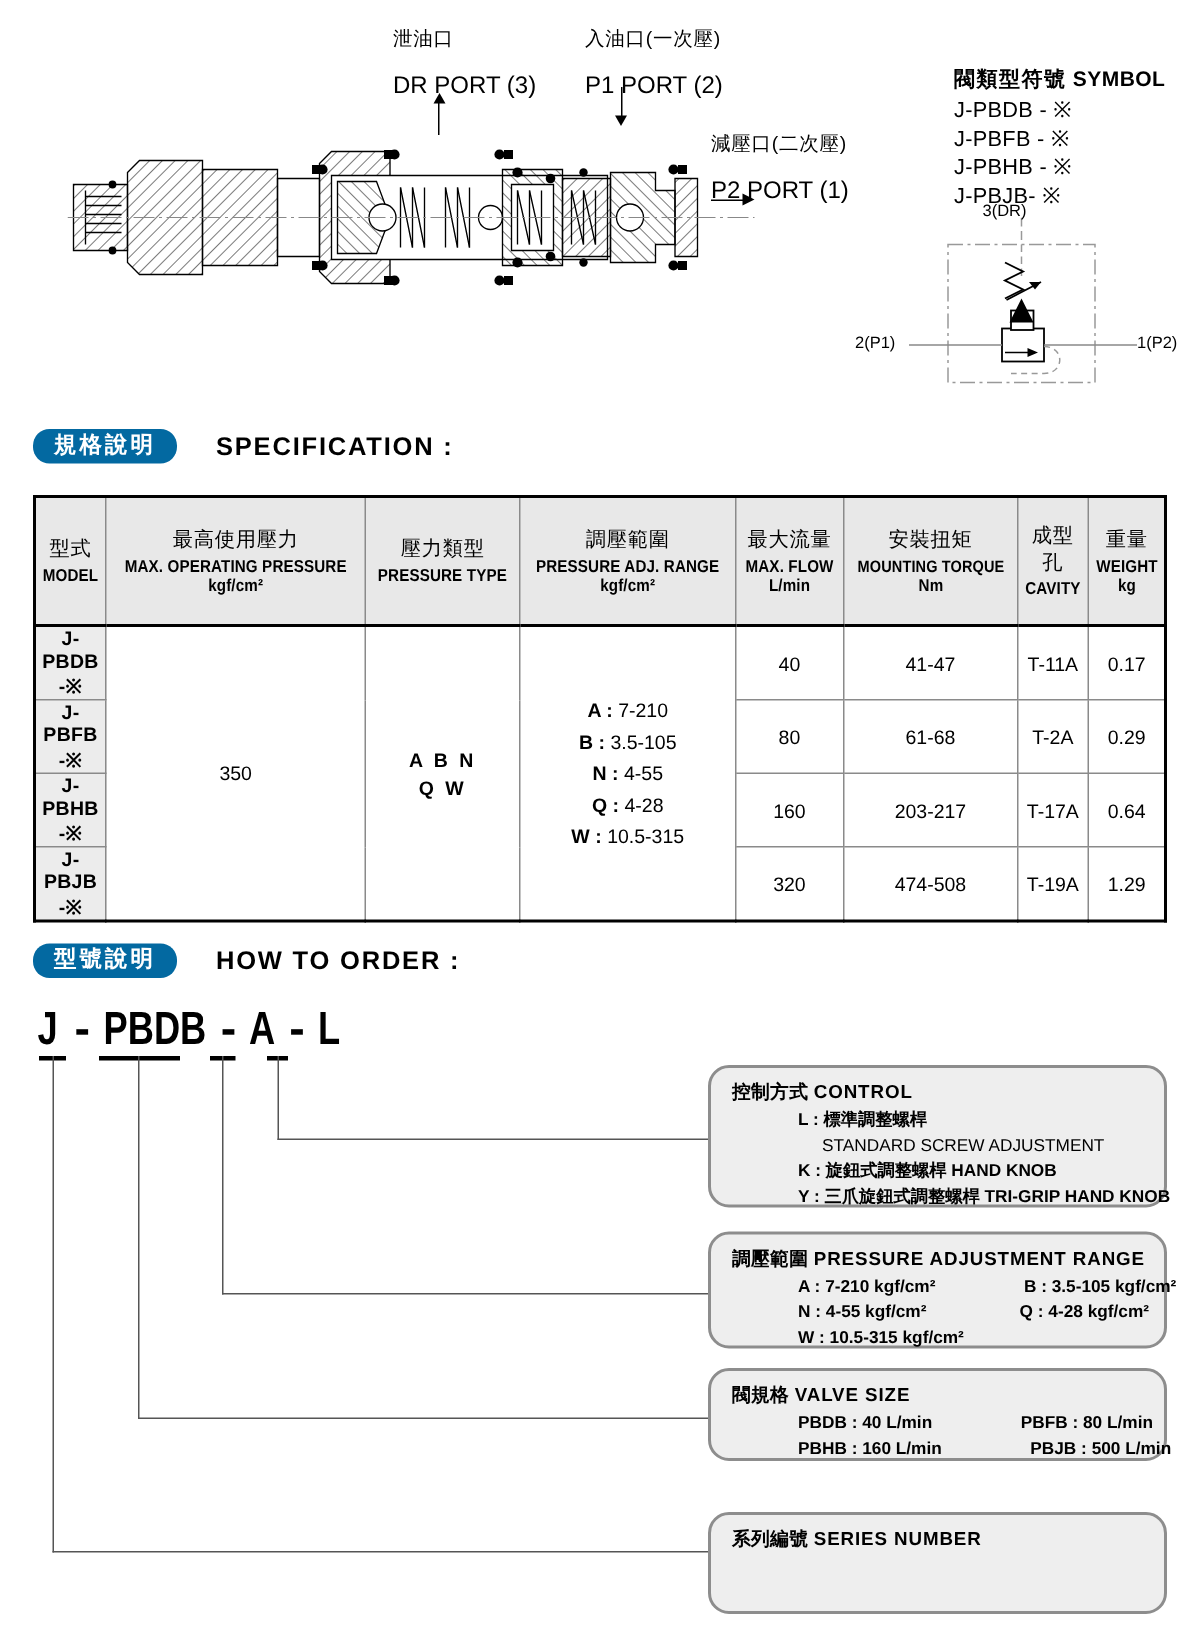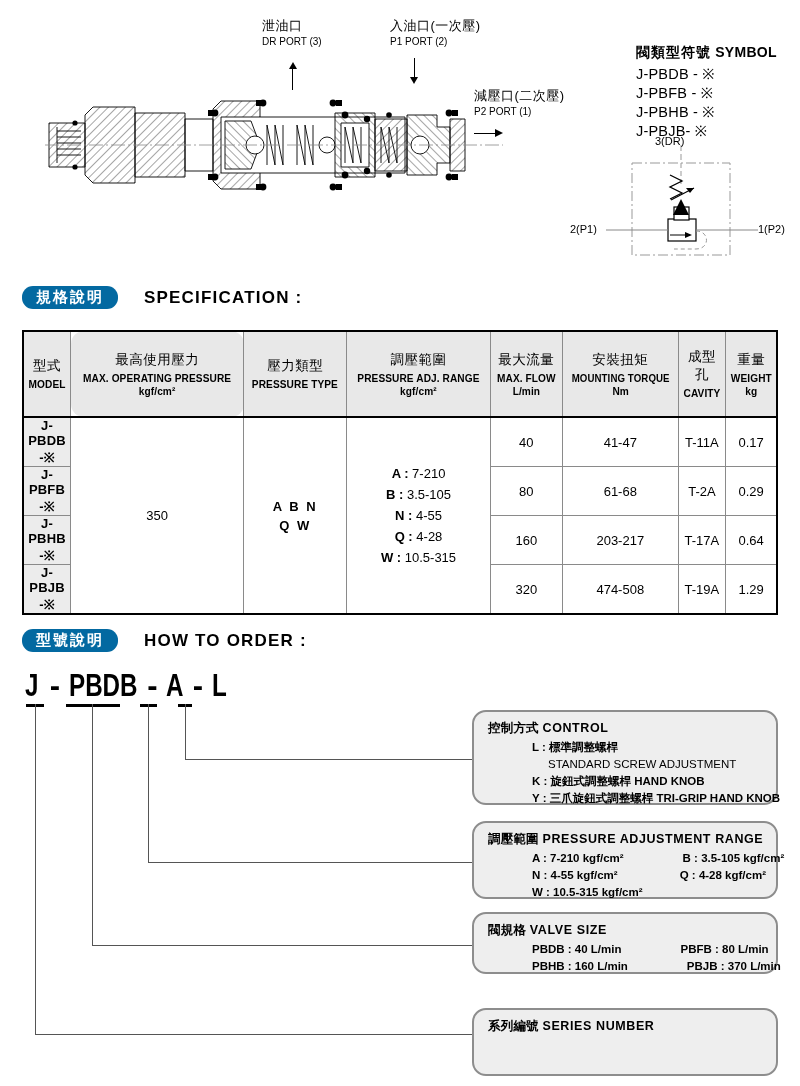--- a/index.html
+++ b/index.html
@@ -12,21 +12,21 @@
     position: relative;
     overflow: hidden;
   }
   .page { position: relative; width: 800px; height: 1086px; }
 
   
   .top-area { position: absolute; left: 0; top: 0; width: 800px; height: 270px; }
 
   .lbl { position: absolute; font-size: 13.5px; line-height: 16px; white-space: nowrap; }
   .lbl .cn { display: block; font-size: 13px; letter-spacing: .5px; }
-  .lbl .en { display: block; font-size: 10px; }
+  .lbl .en { display: block; font-size: 16px; margin-top: 16px; }
 
   .leader-v { position: absolute; width: 1px; background: #000; }
   .arrow-up, .arrow-dn {
     position: absolute; width: 0; height: 0;
     border-left: 4px solid transparent; border-right: 4px solid transparent;
   }
   .arrow-up { border-bottom: 7px solid #000; }
   .arrow-dn { border-top: 7px solid #000; }
   .arrow-rt {
     position: absolute; width: 0; height: 0;
@@ -288,21 +288,21 @@
     <div class="sec-en">SPECIFICATION :</div>
   </div>
 
   <table class="spec-table">
     <thead>
       <tr>
         <th style="width:96px;">
           <span class="hd-cn">型式</span>
           <span class="hd-en">MODEL</span>
         </th>
-        <th style="width:128px;border-radius:13px;">
+        <th style="width:128px;">
           <span class="hd-cn">最高使用壓力</span>
           <span class="hd-en">MAX. OPERATING PRESSURE</span>
           <span class="hd-en">kgf/cm²</span>
         </th>
         <th style="width:100px;">
           <span class="hd-cn">壓力類型</span>
           <span class="hd-en">PRESSURE TYPE</span>
         </th>
         <th style="width:122px;">
           <span class="hd-cn">調壓範圍</span>
@@ -441,21 +441,21 @@
       <div class="co-title">
         <span>閥規格</span>
         <span class="en">VALVE SIZE</span>
       </div>
       <div class="co-cols">
         <div class="c1 co-line"><b>PBDB : 40 L/min</b></div>
         <div class="co-line"><b>PBFB : 80 L/min</b></div>
       </div>
       <div class="co-cols">
         <div class="c1 co-line"><b>PBHB : 160 L/min</b></div>
-        <div class="co-line"><b>PBJB : 370 L/min</b></div>
+        <div class="co-line"><b>PBJB : 500 L/min</b></div>
       </div>
     </div>
 
     <div class="callout" style="top:348px; width:306px; height:68px; display:flex; align-items:flex-start;">
       <div class="co-title" style="margin:0;">
         <span>系列編號</span>
         <span class="en">SERIES NUMBER</span>
       </div>
     </div>
 

